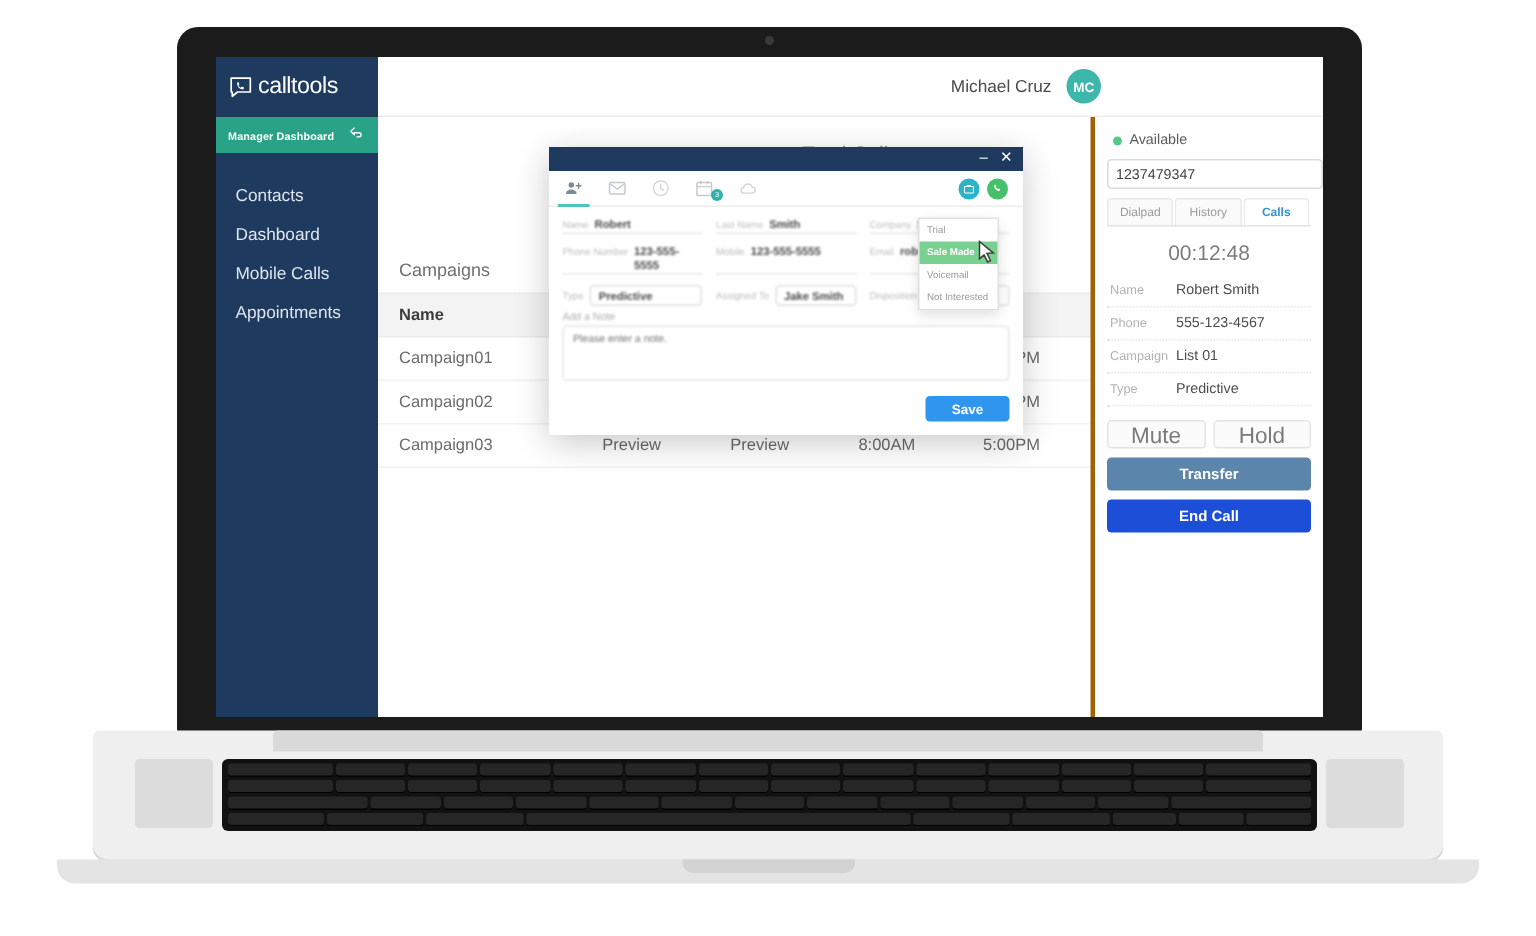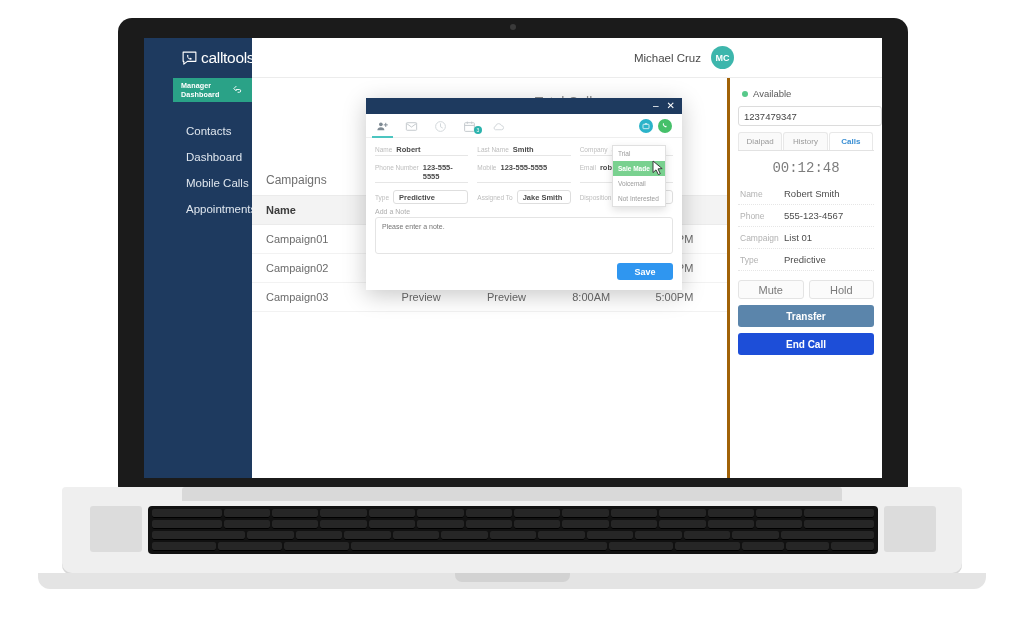--- a/index.html
+++ b/index.html
@@ -54,21 +54,21 @@
   .spk-l, .spk-r {
     position:absolute; top:506px; width:52px; height:46px;
     background:#dcdcdc; border-radius:3px;
   }
   .spk-l { left:90px; } .spk-r { left:884px; }
 
   
   .app { position:absolute; inset:0; display:flex; background:#fff; }
 
   
-  .sidebar { width:108px; background:#1e3a5f; flex:0 0 108px;padding-left:29px; }
+  .sidebar { width:108px; background:#1e3a5f; flex:0 0 108px; }
   .logo-wrap {
     height:40px; display:flex; align-items:center; padding-left:8px; gap:3px;
   }
   .logo-icon { width:17px; height:17px; position:relative; }
   .logo-text {
     color:#fff; font-size:15.5px; letter-spacing:-0.3px; font-weight:400;
   }
   .mgr-bar {
     height:24px; background:#2aa287; display:flex; align-items:center;
     justify-content:space-between; padding:0 9px 0 8px;
@@ -122,28 +122,28 @@
     font-size:9.5px; color:#444; padding:0 5px; font-family:"Liberation Sans", sans-serif;
     background:#fff;
   }
   .tabs { display:flex; margin-top:6px; border-bottom:1px solid #e2e2e2; }
   .tab {
     flex:1; text-align:center; font-size:8px; color:#9a9a9a; padding:4px 0;
     border:1px solid #e8e8e8; border-bottom:none; background:#fafafa; cursor:pointer;
     border-radius:3px 3px 0 0; margin-right:1px;
   }
   .tab.active { color:#3a8fd4; background:#fff; font-weight:bold; }
-  .timer { text-align:center; font-size:14px; color:#7d7d7d; padding:9px 0 7px;font-family:Liberation Mono, monospace; }
+  .timer { text-align:center; font-size:14px; color:#7d7d7d; padding:9px 0 7px; }
   .kv { display:flex; align-items:baseline; padding:5px 2px; border-bottom:1px dotted #e6e6e6; }
   .kv .k { width:44px; font-size:8.5px; color:#b2b2b2; }
   .kv .v { font-size:9.5px; color:#4d4d4d; }
   .btnrow { display:flex; gap:5px; margin-top:9px; }
   .sbtn {
     flex:1; height:19px; border:1px solid #e4e4e4; background:#fbfbfb; color:#7a7a7a;
-    font-size:11px; border-radius:3px; cursor:pointer; font-family:"Liberation Sans", sans-serif;
+    font-size:15px; border-radius:3px; cursor:pointer; font-family:"Liberation Sans", sans-serif;
   }
   .wbtn {
     width:100%; height:22px; margin-top:6px; border:none; border-radius:3px; color:#fff;
     font-size:10px; font-weight:bold; cursor:pointer; font-family:"Liberation Sans", sans-serif;
   }
   .transfer { background:#5b85ab; }
   .endcall { background:#1d4ed8; }
 
   
   .modal {

